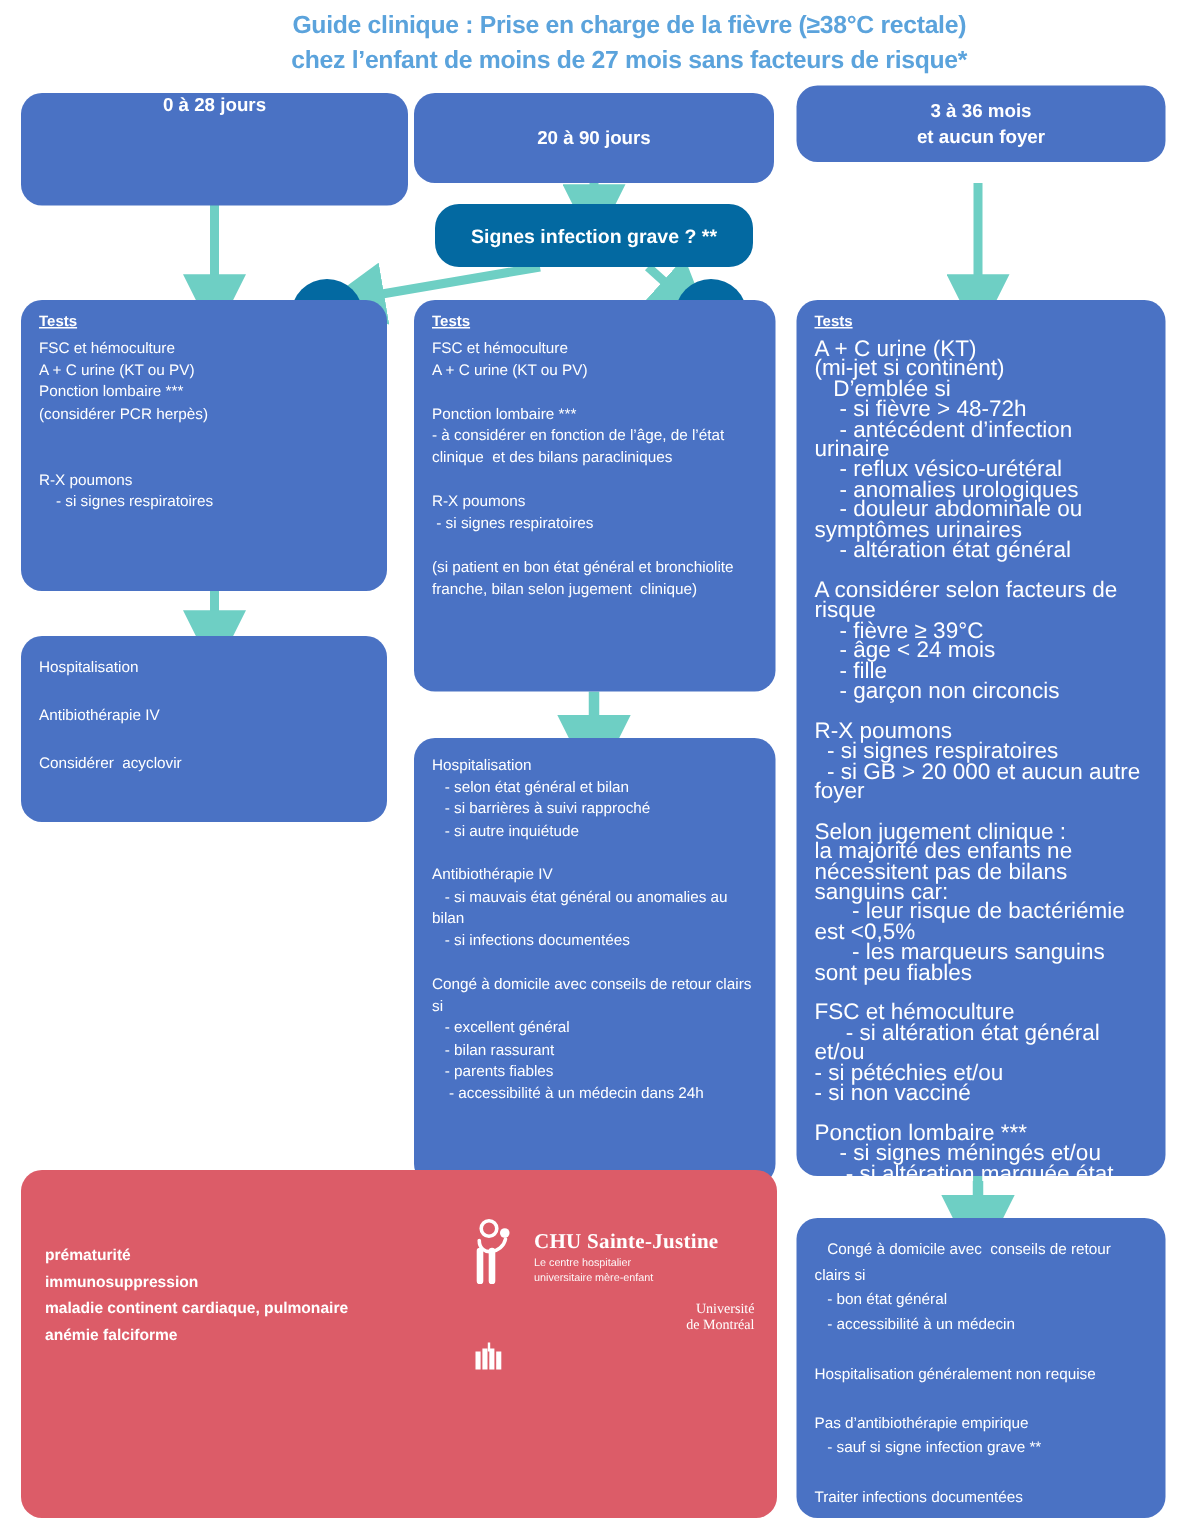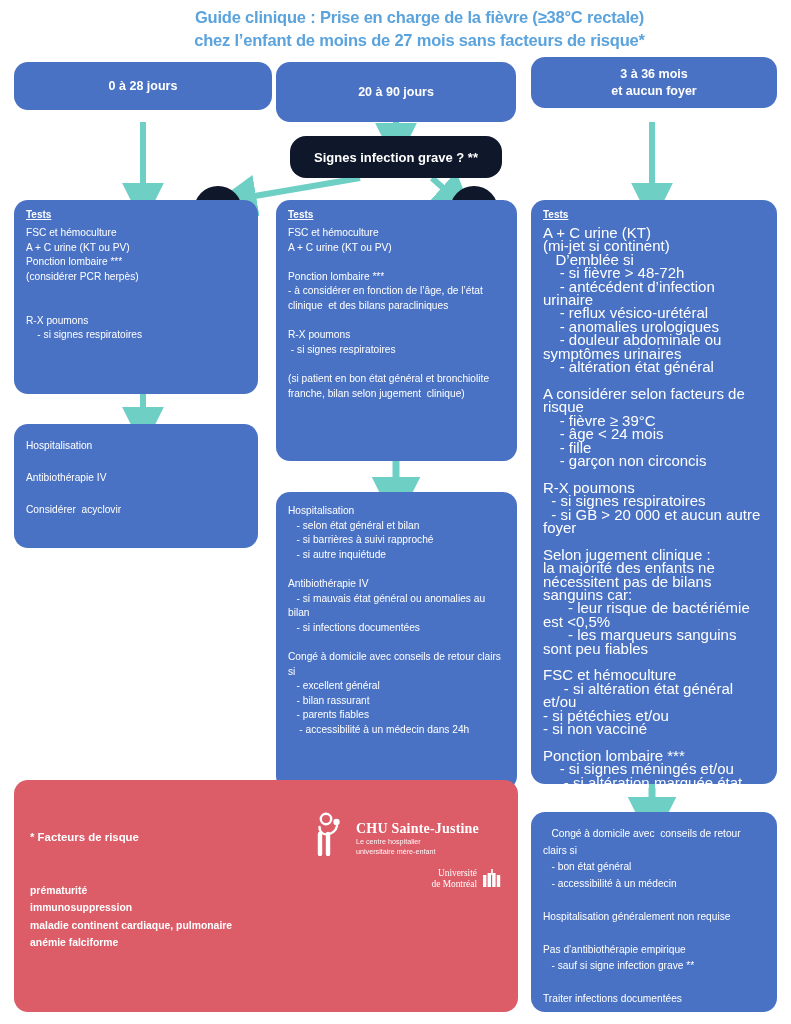--- a/index.html
+++ b/index.html
@@ -27,21 +27,21 @@
 
   
   .box {
     position: absolute;
     background: #4A72C4;
     border-radius: 14px;
     color: #ffffff;
   }
   .box-red {
     position: absolute;
-    background: #0f172a;
+    background: #0369a1;
     border-radius: 16px;
     color: #ffffff;
   }
 
   .hdr {
     text-align: center;
     font-weight: bold;
     font-size: 12.5px;
     line-height: 17px;
     width: 100%;
@@ -131,21 +131,21 @@
 
     <line x1="432" y1="178" x2="452" y2="196" stroke="#6ECFC4" stroke-width="6" marker-end="url(#ah)"></line>
 
     <line x1="396" y1="461" x2="396" y2="492" stroke="#6ECFC4" stroke-width="7" marker-end="url(#ah)"></line>
 
     <line x1="652" y1="122" x2="652" y2="196" stroke="#6ECFC4" stroke-width="6" marker-end="url(#ah)"></line>
 
     <line x1="652" y1="784" x2="652" y2="812" stroke="#6ECFC4" stroke-width="7" marker-end="url(#ah)"></line>
   </svg>
 
-  <div class="box" style="left:14px; top:62px; width:258px; height:48px; display:flex; align-items:center; justify-content:center;">
+  <div class="box" style="left:14px; top:62px; width:258px; height:75px; display:flex; justify-content:center;">
     <div class="hdr">0 à 28 jours</div>
   </div>
 
   <div class="box" style="left:276px; top:62px; width:240px; height:60px; display:flex; align-items:center; justify-content:center;">
     <div class="hdr">20 à 90 jours</div>
   </div>
 
   <div class="box" style="left:531px; top:57px; width:246px; height:51px; display:flex; align-items:center; justify-content:center;">
     <div class="hdr" style="white-space:pre-line;">3 à 36 mois
 et aucun foyer</div>
@@ -259,21 +259,20 @@
 Hospitalisation généralement non requise
 
 Pas d’antibiothérapie empirique
    - sauf si signe infection grave **
 
 Traiter infections documentées</div>
   </div>
 
   <div class="footpanel" style="left:14px; top:780px; width:504px; height:232px;">
     <div class="foot-text">
-      <div class="foot-head">* Facteurs de risque</div>
       <div style="white-space:pre-line;">prématurité
 immunosuppression
 maladie continent cardiaque, pulmonaire
 anémie falciforme</div>
       <div style="height:10px;"></div>
       
       
       
       
     </div>
@@ -288,21 +287,21 @@
         <circle cx="21.5" cy="10" r="3.2" fill="#ffffff"></circle>
         <path d="M5 22 L5 42" stroke="#ffffff" stroke-width="4.4" stroke-linecap="round"></path>
         <path d="M13 22 L13 42" stroke="#ffffff" stroke-width="4.4" stroke-linecap="round"></path>
       </svg>
       <div>
         <div class="logo-name">CHU Sainte-Justine</div>
         <div class="logo-sub" style="white-space:pre-line;">Le centre hospitalier
 universitaire mère-enfant</div>
       </div>
     </div>
-    <div style="display:flex; justify-content:flex-end; gap:4px; margin-top:12px; margin-right:12px;">
+    <div style="display:flex; justify-content:flex-end; gap:4px; margin-top:12px; margin-right:12px;flex-direction:column;">
       <div class="udem-t">
         <div>Université</div>
         <div>de Montréal</div>
       </div>
       <svg width="22" height="20" viewBox="0 0 22 20">
         <path d="M11 1 L11 7" stroke="#ffffff" stroke-width="1.6"></path>
         <rect x="2" y="7" width="3.4" height="12" fill="#ffffff"></rect>
         <rect x="6.6" y="5" width="3.4" height="14" fill="#ffffff"></rect>
         <rect x="11.2" y="5" width="3.4" height="14" fill="#ffffff"></rect>
         <rect x="15.8" y="7" width="3.4" height="12" fill="#ffffff"></rect>

